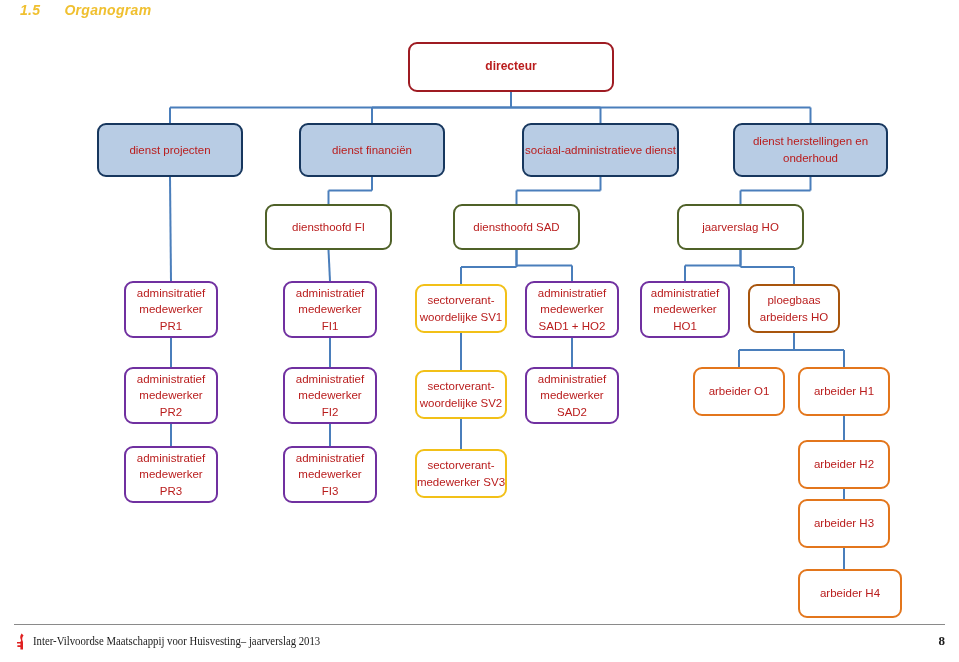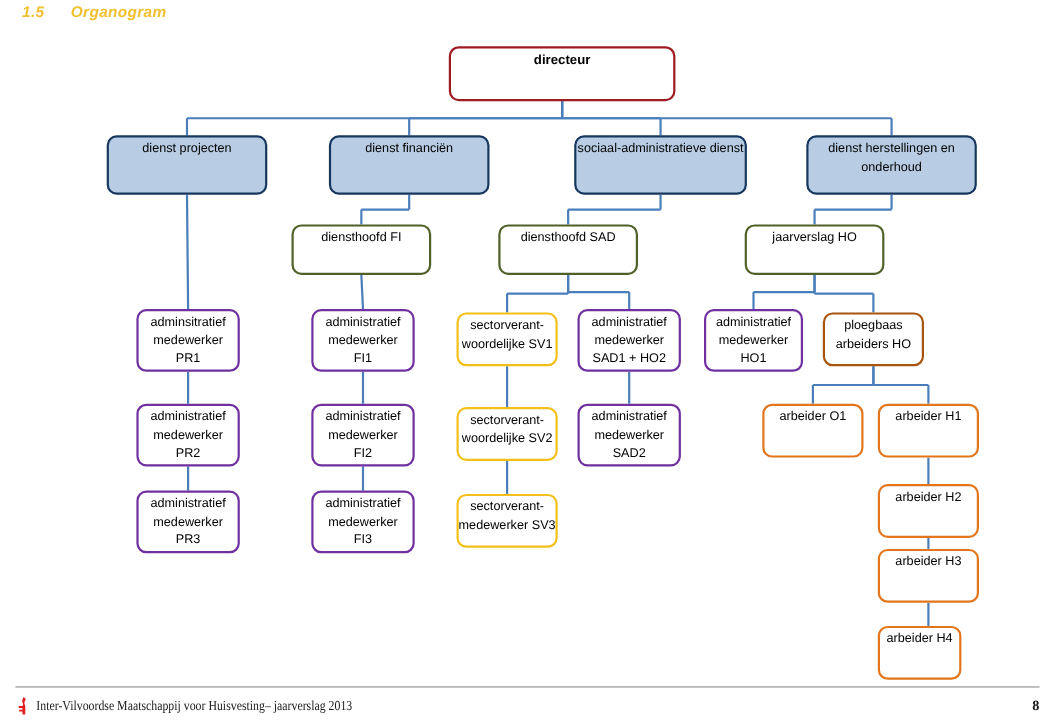--- a/index.html
+++ b/index.html
@@ -46,23 +46,24 @@
   }
 
   .node {
     position: absolute;
     box-sizing: border-box;
     border-radius: 9px;
     background: #ffffff;
     display: flex;
     flex-direction: column;
     align-items: center;
+    justify-content: center;
     text-align: center;
     font-size: 11.5px;
-    color: #000000;
+    color: #b91c1c;
     line-height: 1.45;
     padding: 2px 4px;
   }
   .node .ln { display: block; white-space: nowrap; }
 
   
   .n-director {
     border: 2.5px solid #9E1B22;
     font-weight: bold;
     font-size: 12px;
@@ -274,21 +275,21 @@
     <div class="node n-sector" style="left: 415px; top: 449px; width: 92px; height: 49px;">
       <span class="ln">sectorverant-</span>
       <span class="ln">medewerker SV3</span>
     </div>
     <div class="node n-arbeider" style="left: 798px; top: 440px; width: 92px; height: 49px;">
       <span class="ln">arbeider H2</span>
     </div>
     <div class="node n-arbeider" style="left: 798px; top: 499px; width: 92px; height: 49px;">
       <span class="ln">arbeider H3</span>
     </div>
-    <div class="node n-arbeider" style="left: 798px; top: 569px; width: 76px; height: 49px;">
+    <div class="node n-arbeider" style="left: 798px; top: 569px; width: 104px; height: 49px;">
       <span class="ln">arbeider H4</span>
     </div>
   </div>
 
 <div id="footer">
   <div id="footer-rule"></div>
   <svg id="footer-logo" viewBox="0 0 16 17">
     <path d="M7.6 0.6 C7.6 0.6 6.2 2.4 6.2 4.2 C6.2 5.6 7.0 6.3 7.0 7.4 C7.0 8.3 6.2 8.9 6.2 8.9 L3.0 8.9 L3.0 10.6 L6.4 10.6 L6.4 12.2 L3.4 12.2 L3.4 13.9 L6.4 13.9 L6.4 16.6 L9.0 16.6 L9.0 9.4 C9.0 8.2 8.2 7.4 8.2 6.0 C8.2 4.0 9.6 2.6 9.6 2.6 Z" fill="#E02020"></path>
   </svg>
   <div id="footer-text">Inter-Vilvoordse Maatschappij voor Huisvesting– jaarverslag 2013</div>

